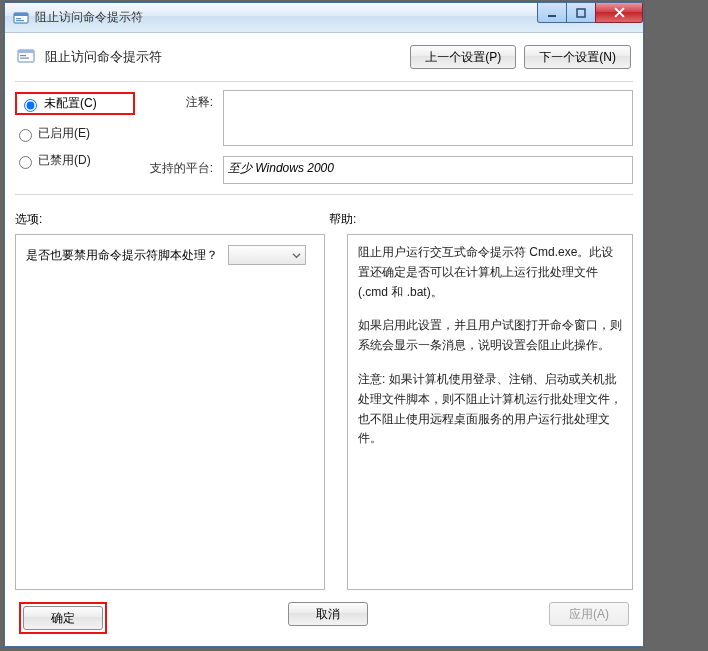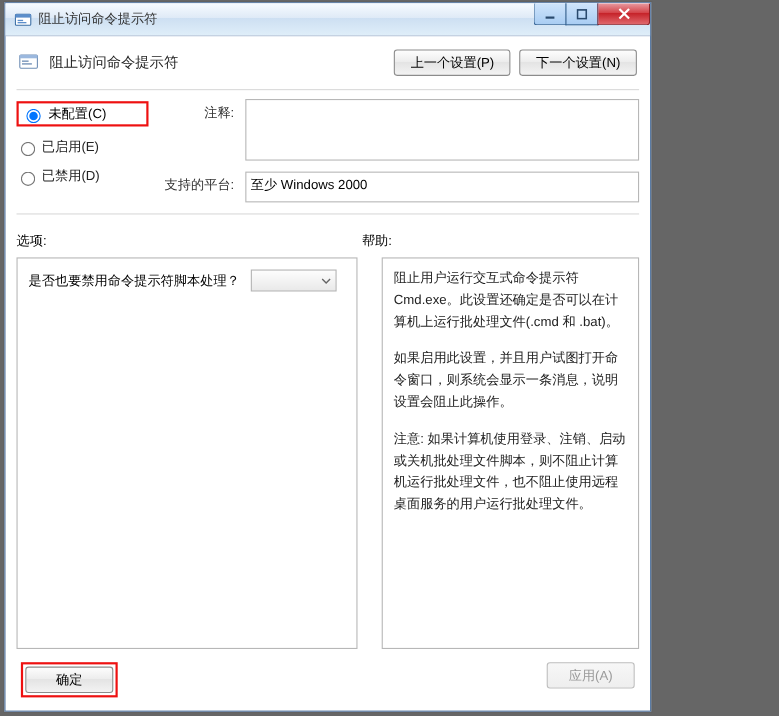--- a/index.html
+++ b/index.html
@@ -9,21 +9,21 @@
     font-size: 12px;
     background: #666;
     width: 708px;
     height: 651px;
     overflow: hidden;
     position: relative;
   }
   .window {
     position: absolute;
     left: 4px; top: 2px;
-    width: 588px; height: 645px;
+    width: 640px; height: 645px;
     background: #fff;
     border: 1px solid #4a6e9c;
     box-shadow: 0 0 0 1px rgba(0,0,0,.05);
     display: flex;
     flex-direction: column;
   }
   
   .titlebar {
     height: 30px;
     background: linear-gradient(#f7fbff, #dfeaf7 45%, #cddff2 46%, #dfeef9);
@@ -128,20 +128,21 @@
     padding: 3px 4px;
     overflow-y: scroll;
   }
   .platform-box {
     width: 100%; height: 28px; resize: none;
     border: 1px solid #b7b7b7;
     font-family: inherit; font-size: 12px;
     padding: 3px 4px;
     overflow-y: scroll;
     line-height: 16px;
+    font-style: italic;
   }
 
   
   .section-labels {
     display: flex;
     gap: 4px;
     margin: 8px 0 6px 0;
   }
   .section-labels .col-left { width: 310px; }
   .section-labels .col-right { flex: 1; }
@@ -338,17 +339,18 @@
           <p>如果启用此设置，并且用户试图打开命令窗口，则系统会显示一条消息，说明设置会阻止此操作。</p>
           <p>注意: 如果计算机使用登录、注销、启动或关机批处理文件脚本，则不阻止计算机运行批处理文件，也不阻止使用远程桌面服务的用户运行批处理文件。</p>
         </div>
       </div>
     </div>
 
     <div class="footer">
       <span class="ok-highlight">
         <button class="dlg-btn">确定</button>
       </span>
+      <button class="dlg-btn">取消</button>
       <button class="dlg-btn disabled">应用(A)</button>
     </div>
 
   </div>
 </div>
 
 </body></html>

